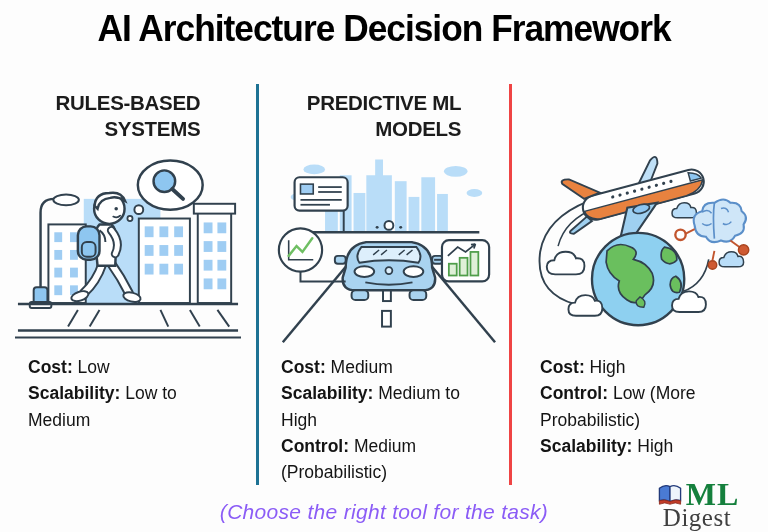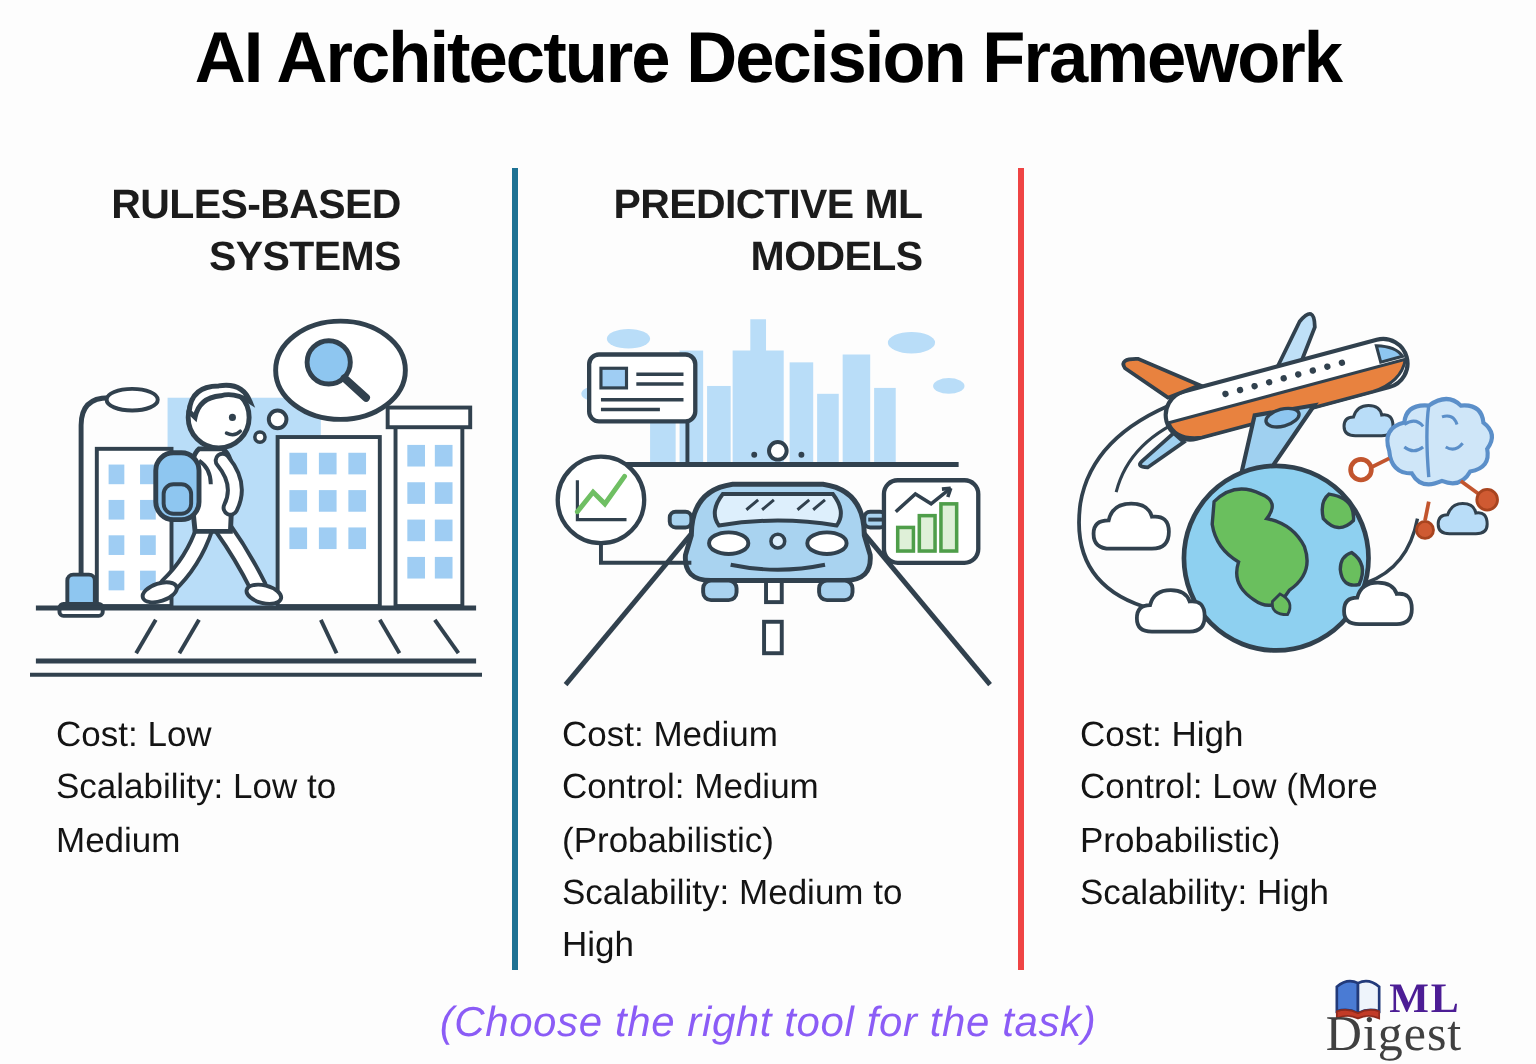--- a/index.html
+++ b/index.html
@@ -23,31 +23,31 @@
     color:#1c1c1c;letter-spacing:-0.3px;min-height:56px;margin-top:4px;
   }
   .col3 .h2{font-size:18.5px;letter-spacing:-0.2px;}
   .illo{width:226px;height:200px;margin-top:2px;flex:0 0 auto;}
   .illo svg{width:100%;height:100%;display:block;}
   .specs{
     list-style:none;margin:6px 0 0;padding:0;align-self:flex-start;
     margin-left:28px;max-width:196px;font-size:17.5px;line-height:1.5;color:#141414;
   }
   .col.mid .specs{margin-left:22px;}
-  .specs b{font-weight:normal;}
+  .specs b{font-weight:bold;}
   .footer-caption{
     position:absolute;left:0;right:0;bottom:8px;text-align:center;
     font-size:21px;color:#8b5cf6;letter-spacing:0.3px;font-style:italic;
   }
   .logo{
     position:absolute;right:12px;bottom:0;width:118px;text-align:center;
     font-family:"Liberation Serif",serif;
   }
   .logo-top{display:flex;align-items:center;justify-content:center;gap:1px;}
-  .logo-ml{font-size:21px;font-weight:bold;color:#4c1d95;letter-spacing:1px;}
+  .logo-ml{font-size:32px;font-weight:bold;color:#15803d;letter-spacing:1px;}
   .logo-digest{font-size:25px;color:#404040;margin-top:-9px;letter-spacing:0.5px;}
 </style>
 </head>
 <body>
 
 <div class="page">
 
   <h1 class="title">AI Architecture Decision Framework</h1>
 
   <div class="cols">
@@ -222,22 +222,22 @@
             <rect x="181" y="116" width="8" height="12" fill="#dff0d8" stroke="#4f9e4a" stroke-width="1.8"></rect>
             <rect x="192" y="110" width="8" height="18" fill="#dff0d8" stroke="#4f9e4a" stroke-width="1.8"></rect>
             <rect x="203" y="104" width="8" height="24" fill="#dff0d8" stroke="#4f9e4a" stroke-width="1.8"></rect>
             <path d="M180 108 L190 99 L198 104 L208 96" fill="none" stroke="#31414e" stroke-width="1.8"></path>
             <path d="M208 96 l-1.5 4.5 M208 96 l-4.5 0.5" stroke="#31414e" stroke-width="1.8" fill="none"></path>
           </g>
         </svg>
       </div>
       <ul class="specs">
         <li><b>Cost:</b><span> Medium</span></li>
+        <li><b>Scalability:</b><span> Medium to High</span></li>
         <li><b>Control:</b><span> Medium (Probabilistic)</span></li>
-        <li><b>Scalability:</b><span> Medium to High</span></li>
       </ul>
     </section>
 
     <section class="col col3">
       <div class="col-head">
       </div>
       <div class="illo">
         <svg viewBox="0 0 240 200">
           <path d="M66 50 Q20 68 14 104 Q8 148 52 160" fill="none" stroke="#31414e" stroke-width="2"></path>
           <path d="M74 57 Q40 70 33 98" fill="none" stroke="#31414e" stroke-width="1.6"></path>

